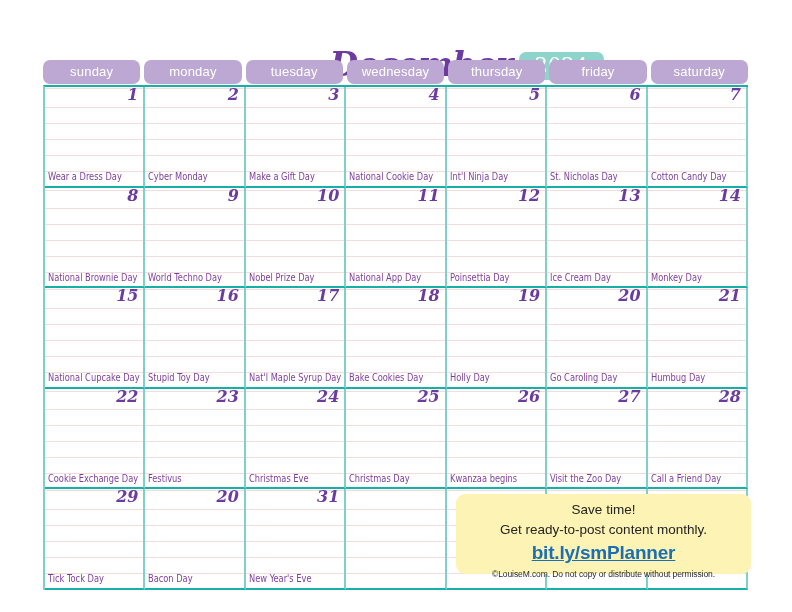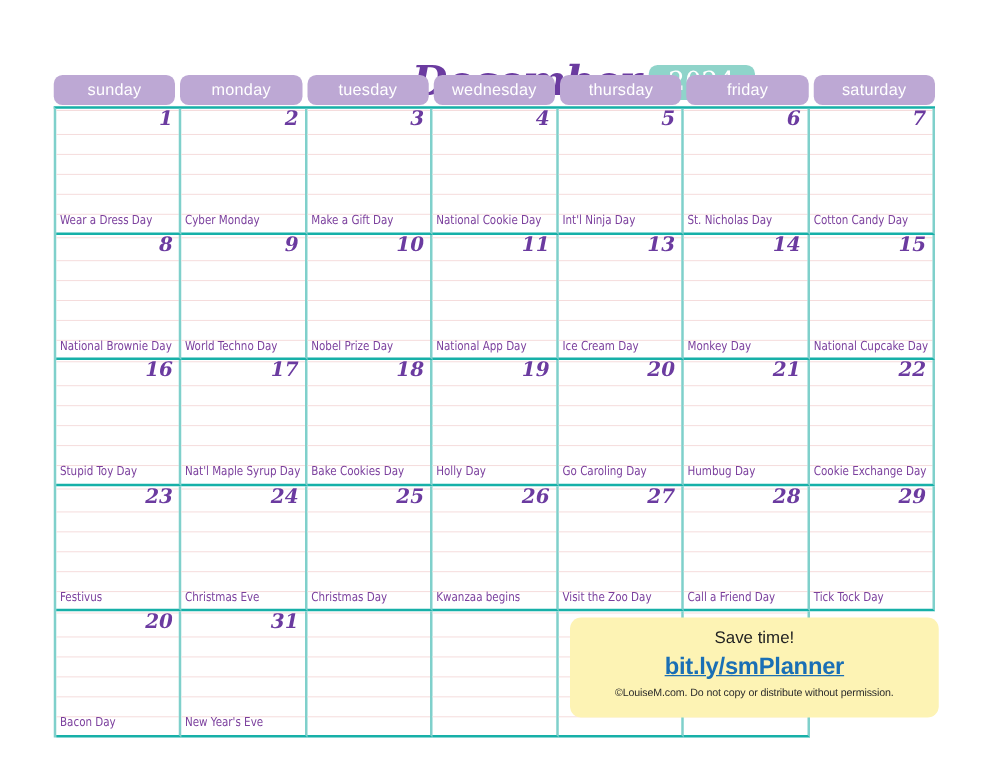--- a/index.html
+++ b/index.html
@@ -222,20 +222,24 @@
     </div>
     <div class="day-cell">
       <div class="day-number">10</div>
       <div class="day-event">Nobel Prize Day</div>
     </div>
     <div class="day-cell">
       <div class="day-number">11</div>
       <div class="day-event">National App Day</div>
     </div>
     <div class="day-cell">
+      <div class="day-number">12</div>
+      <div class="day-event">Poinsettia Day</div>
+    </div>
+    <div class="day-cell">
       <div class="day-number">13</div>
       <div class="day-event">Ice Cream Day</div>
     </div>
     <div class="day-cell">
       <div class="day-number">14</div>
       <div class="day-event">Monkey Day</div>
     </div>
     <div class="day-cell">
       <div class="day-number">15</div>
       <div class="day-event">National Cupcake Day</div>
@@ -317,15 +321,16 @@
       <div class="day-event"></div>
     </div>
     <div class="day-cell">
       <div class="day-number"></div>
       <div class="day-event"></div>
     </div>
   </div>
 
 <div id="promo-box">
   <div class="promo-line">Save time!</div>
+  <div class="promo-line">Get ready-to-post content monthly.</div>
   <a id="promo-link" href="#">bit.ly/smPlanner</a>
   <div id="promo-copyright">©LouiseM.com. Do not copy or distribute without permission.</div>
 </div>
 
 </body></html>

